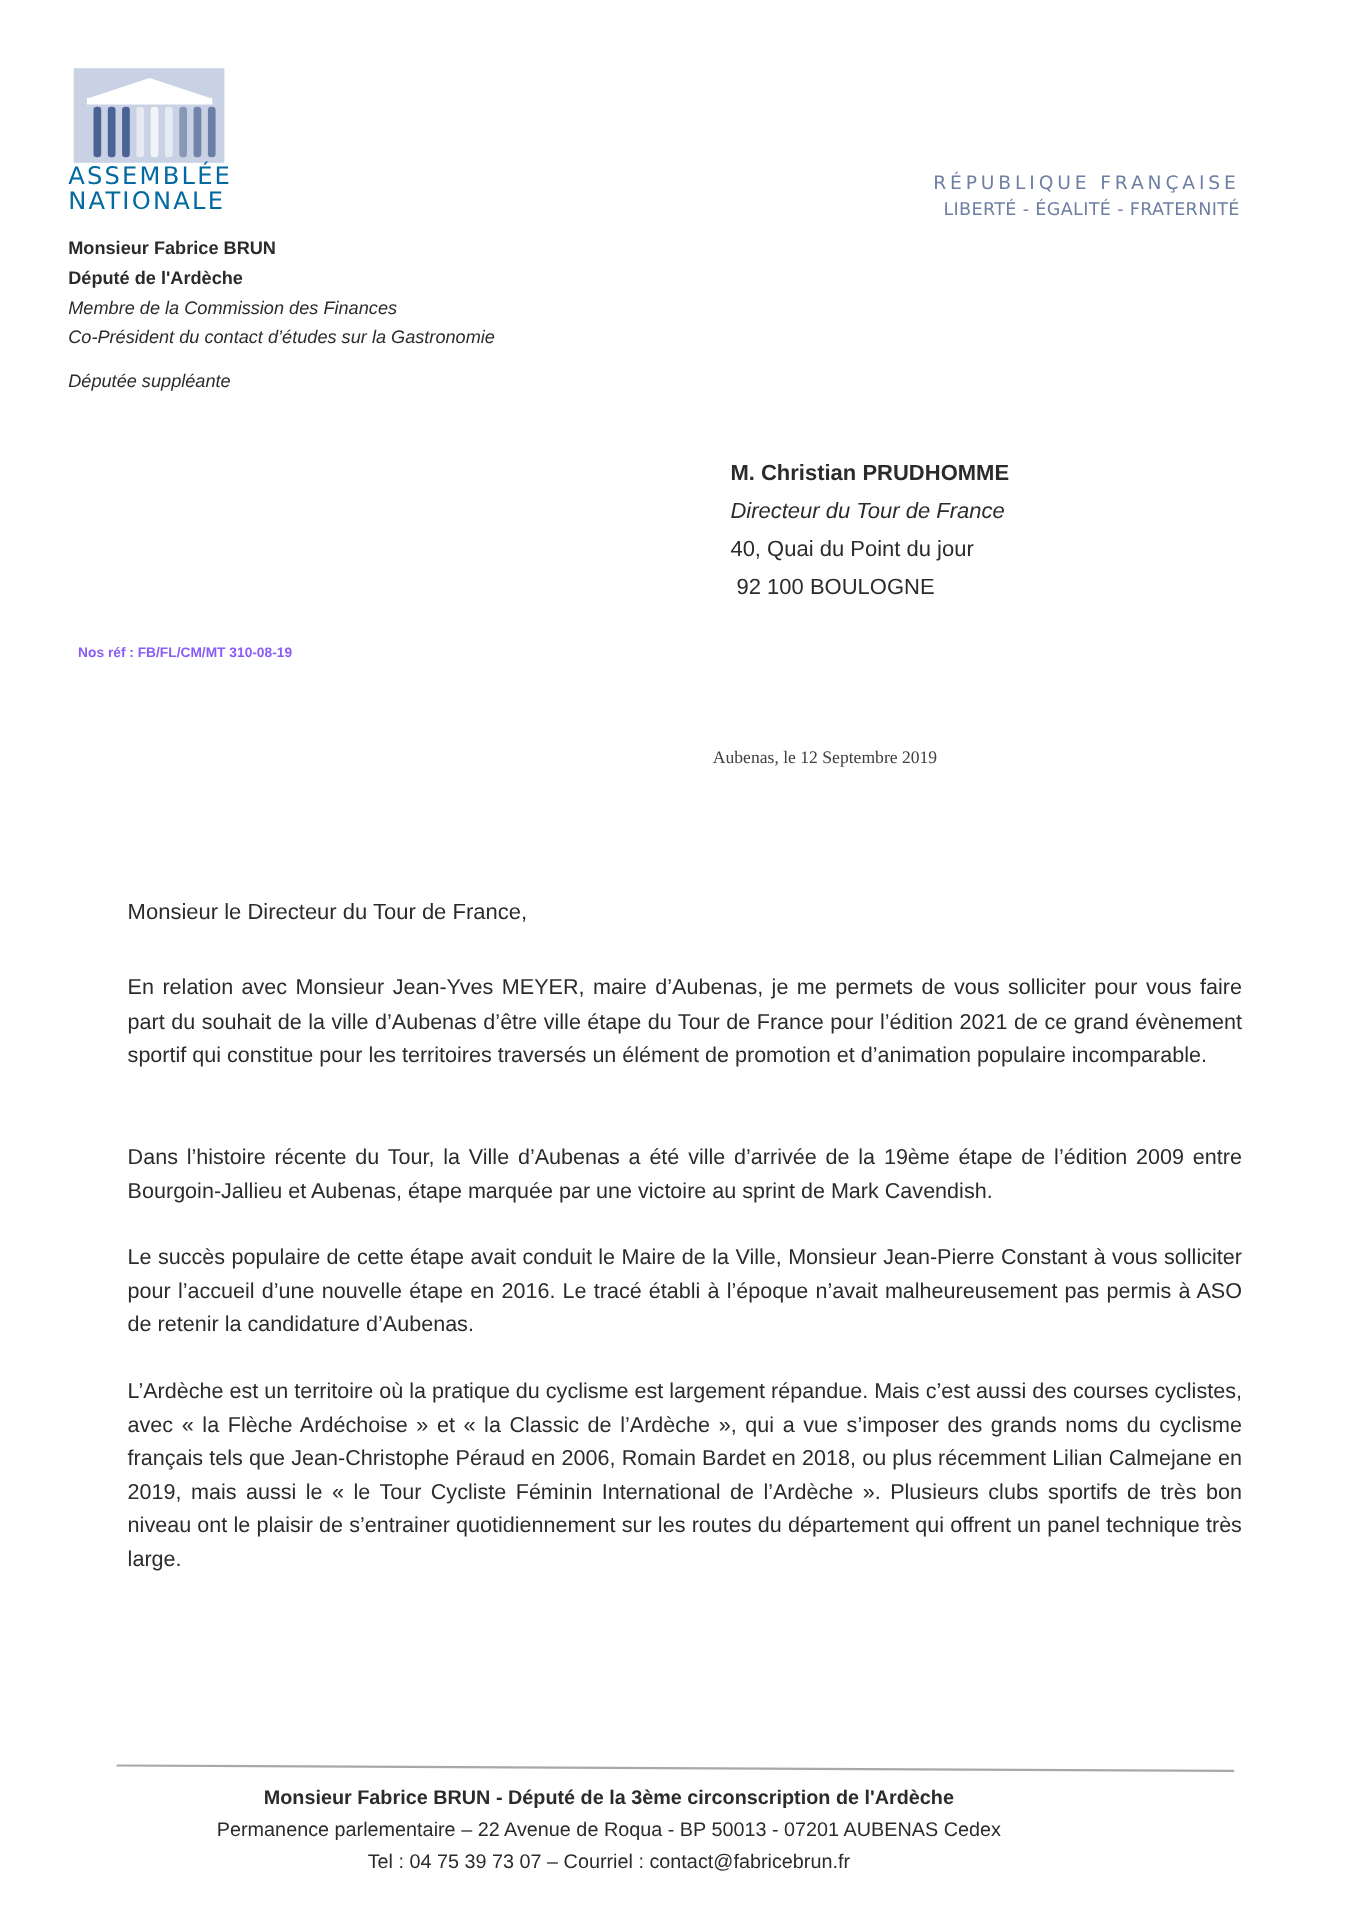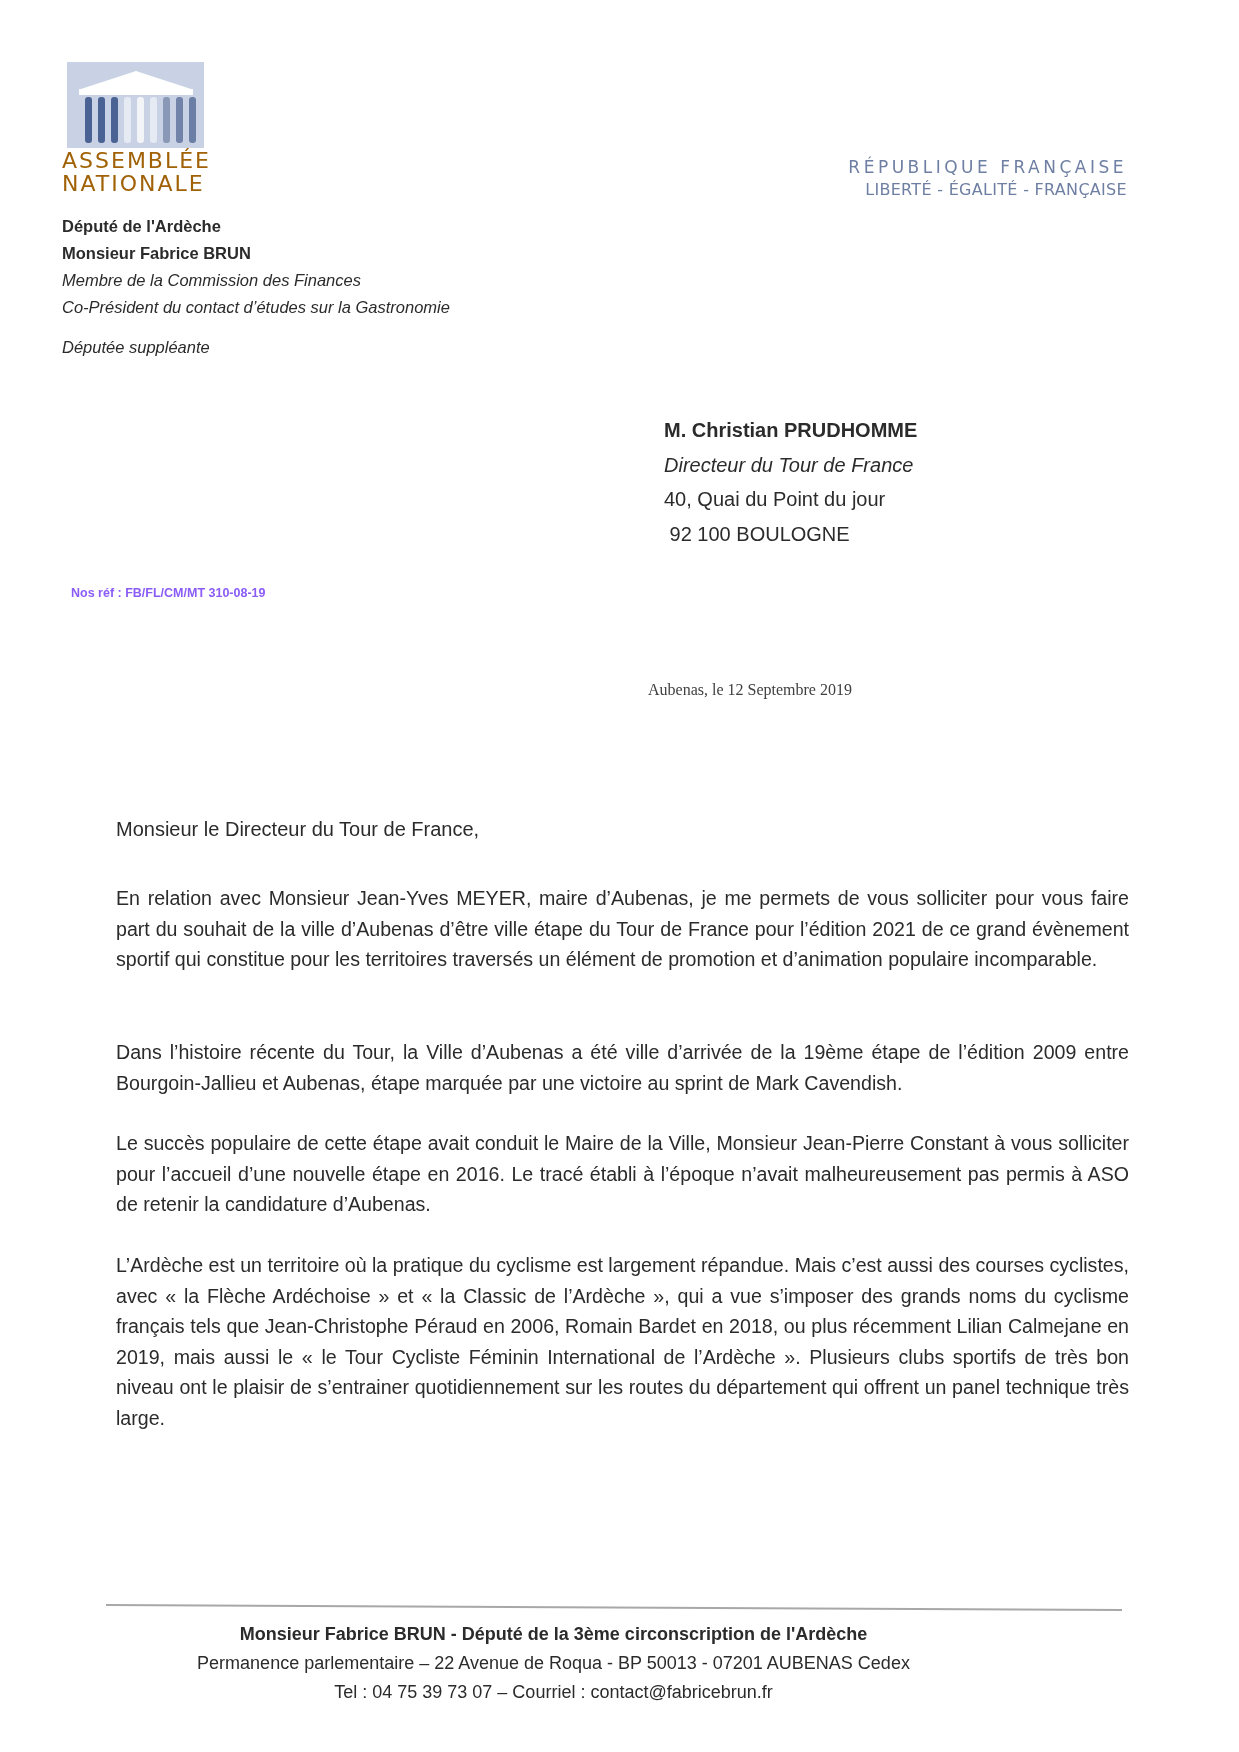--- a/index.html
+++ b/index.html
@@ -44,21 +44,21 @@
       width: 7px; height: 46px;
       border-radius: 3px;
     }
     .logo-text {
       position: absolute; left: 0; top: 92px;
       width: 150px;
       font-family: "DejaVu Sans", sans-serif;
       font-size: 22px;
       line-height: 23px;
       letter-spacing: 2px;
-      color: #a16207;
+      color: #0369a1;
     }
 
     
     .republique {
       right: 112px; top: 155px;
       text-align: right;
       color: #6e7fa3;
       font-family: "DejaVu Sans", sans-serif;
     }
     .republique .l1 {
@@ -164,26 +164,26 @@
     <div class="logo-col" style="left:122px;background:#6b7ea5;"></div>
   </div>
   <div class="logo-text">
     <div>ASSEMBLÉE</div>
     <div>NATIONALE</div>
   </div>
 </div>
 
 <div class="abs republique">
   <div class="l1">RÉPUBLIQUE FRANÇAISE</div>
-  <div class="l2">LIBERTÉ - ÉGALITÉ - FRANÇAISE</div>
+  <div class="l2">LIBERTÉ - ÉGALITÉ - FRATERNITÉ</div>
 </div>
 
 <div class="abs sender">
+  <div class="b">Monsieur Fabrice BRUN</div>
   <div class="b">Député de l'Ardèche</div>
-  <div class="b">Monsieur Fabrice BRUN</div>
   <div class="i">Membre de la Commission des Finances</div>
   <div class="i">Co-Président du contact d’études sur la Gastronomie</div>
   <div class="gap"></div>
   <div class="i">Députée suppléante</div>
 </div>
 
 <div class="abs recipient">
   <div class="b">M. Christian PRUDHOMME</div>
   <div class="i">Directeur du Tour de France</div>
   <div>40, Quai du Point du jour</div>

